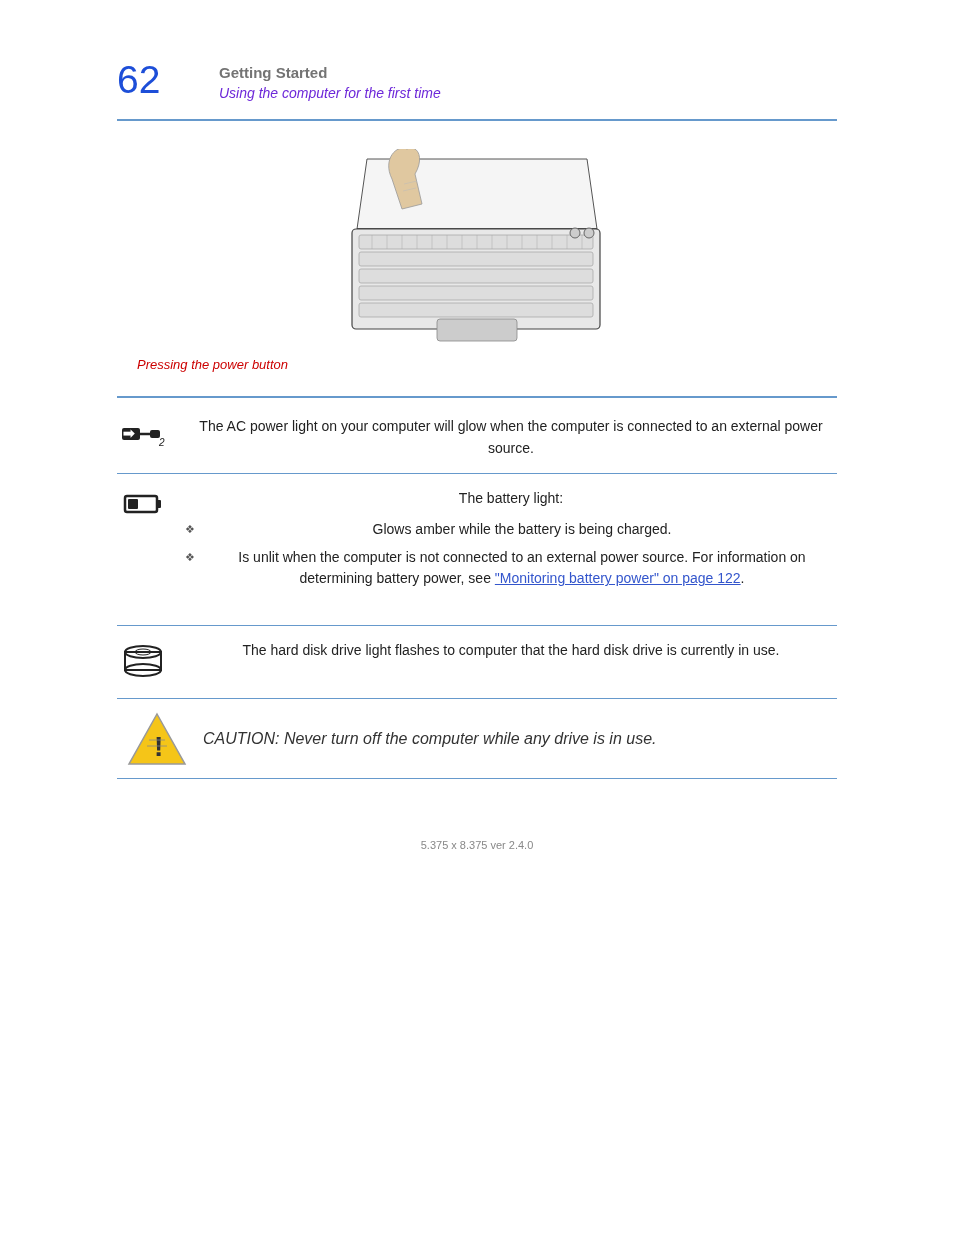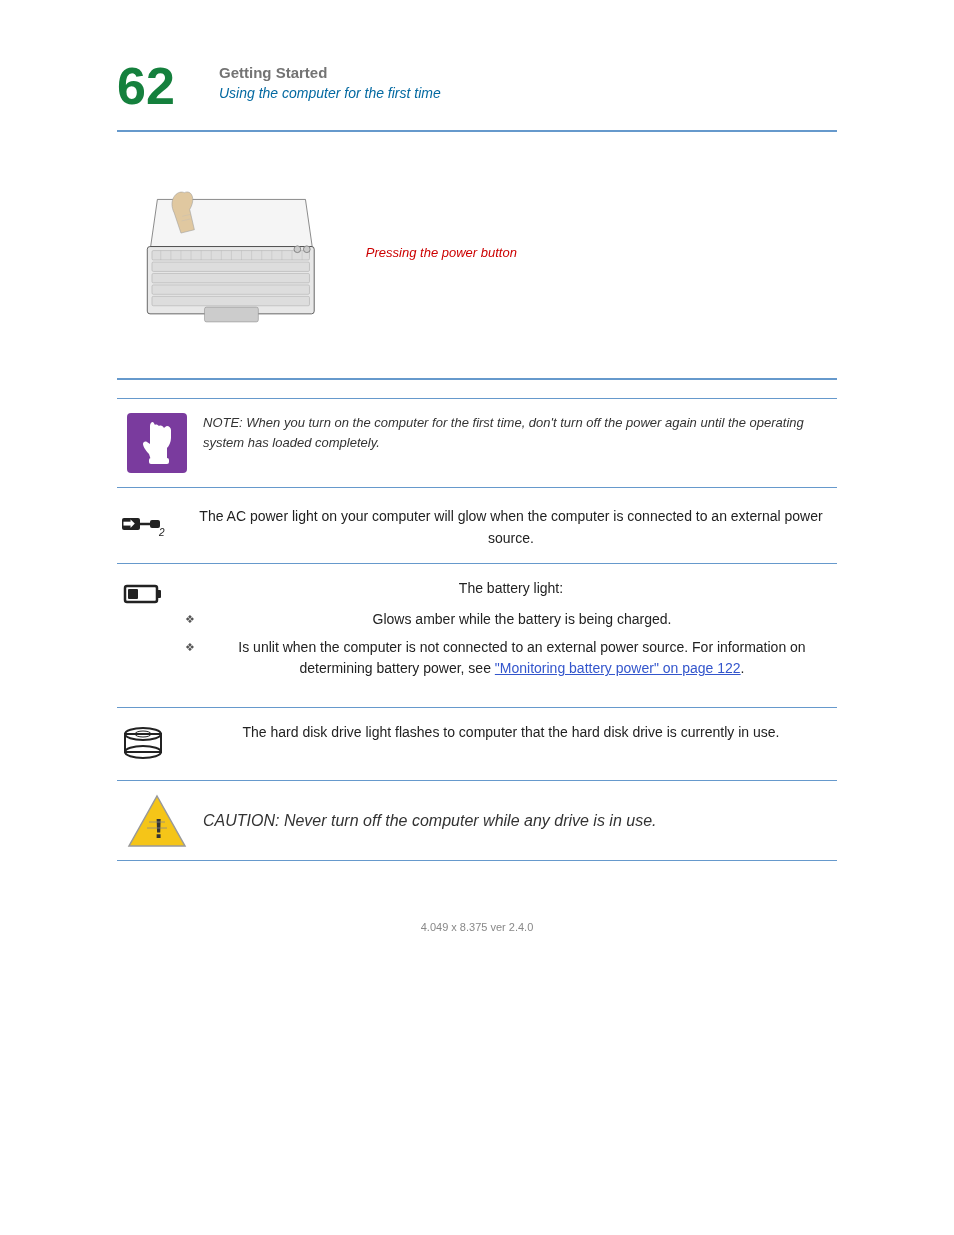--- a/index.html
+++ b/index.html
@@ -17,56 +17,56 @@
       margin: 60px auto;
       padding: 0;
     }
     
     .header {
       display: flex;
       align-items: flex-start;
       margin-bottom: 18px;
     }
     .page-number {
-      font-size: 52px;
-      font-weight: bold;
-      color: #15803d;
+      font-size: 39px;
+      font-weight: normal;
+      color: #1d4ed8;
       line-height: 1;
       margin-right: 22px;
       min-width: 80px;
     }
     .header-text {
       padding-top: 4px;
     }
     .chapter-title {
       font-size: 15px;
       font-weight: bold;
       color: #737373;
       margin-bottom: 4px;
     }
     .chapter-subtitle {
       font-size: 14px;
       font-style: italic;
-      color: #0369a1;
+      color: #6d28d9;
     }
     
     .divider {
       border: none;
       border-top: 2px solid #6699cc;
       margin: 0 0 18px 0;
     }
     .divider-thin {
       border: none;
       border-top: 1px solid #6699cc;
       margin: 14px 0;
     }
     
     .image-section {
       display: flex;
-      flex-direction: row;
+      flex-direction: column;
       align-items: center;
       margin-bottom: 10px;
     }
     .keyboard-illustration {
       width: 340px;
       height: 200px;
       margin: 10px auto 8px auto;
       display: block;
     }
     .image-caption {
@@ -123,21 +123,21 @@
     .content-text {
       font-size: 14px;
       color: #222;
       line-height: 1.55;
       flex: 1;
       text-align: center;
     }
     
     .bullet-list {
       list-style: none;
-      margin: 6px 0 10px 0;
+      margin: 6px 0 18px 0;
       padding: 0;
     }
     .bullet-list li {
       font-size: 14px;
       color: #222;
       line-height: 1.55;
       padding: 3px 0 3px 22px;
       position: relative;
     }
     .bullet-list li::before {
@@ -244,34 +244,20 @@
 
         <line x1="97" y1="35" x2="110" y2="32" stroke="#bbb" stroke-width="0.5"></line>
         <line x1="96" y1="42" x2="109" y2="39" stroke="#bbb" stroke-width="0.5"></line>
       </g>
     </svg>
     <div class="image-caption">Pressing the power button</div>
   </div>
 
   <hr class="divider">
 
-  <div class="note-box">
-    <div class="note-icon">
-
-      <svg width="44" height="50" viewBox="0 0 44 50" xmlns="http://www.w3.org/2000/svg">
-        <g fill="#fff">
-
-          <path d="M18,4 C16,4 15,6 15,8 L15,26 L12,24 C10,23 8,24 8,26 C8,28 10,32 14,36 L16,42 L32,42 L32,30 C34,28 36,24 36,20 L36,12 C36,10 34,8 32,8 C31,8 30,9 29,10 C28,8 26,7 24,8 C23,7 21,6 20,7 C19,5 18,4 18,4Z"></path>
-
-          <rect x="14" y="40" width="20" height="6" rx="2"></rect>
-        </g>
-      </svg>
-    </div>
-    <div class="note-text">NOTE: When you turn on the computer for the first time, don't turn off the power again until the operating system has loaded completely.</div>
-  </div>
 
   <div class="content-row">
     <div class="content-icon">
 
       <svg width="46" height="32" viewBox="0 0 46 32" xmlns="http://www.w3.org/2000/svg">
 
         <rect x="2" y="10" width="18" height="12" rx="2" fill="#222"></rect>
 
         <text x="3" y="20" font-size="14" fill="#fff" font-weight="bold">➡</text>
 
@@ -331,15 +317,15 @@
         <polygon points="30,2 58,52 2,52" fill="#f5c518" stroke="#999" stroke-width="1.5"></polygon>
         <text x="27" y="44" font-size="28" font-weight="bold" fill="#333">!</text>
 
         <line x1="22" y1="28" x2="38" y2="28" stroke="#888" stroke-width="0.8"></line>
         <line x1="20" y1="34" x2="40" y2="34" stroke="#888" stroke-width="0.8"></line>
       </svg>
     </div>
     <div class="caution-text">CAUTION: Never turn off the computer while any drive is in use.</div>
   </div>
 
-  <div class="footer">4.049 x 8.375 ver 2.4.0</div>
+  <div class="footer">5.375 x 8.375 ver 2.4.0</div>
 
 </div>
 
 </body></html>

